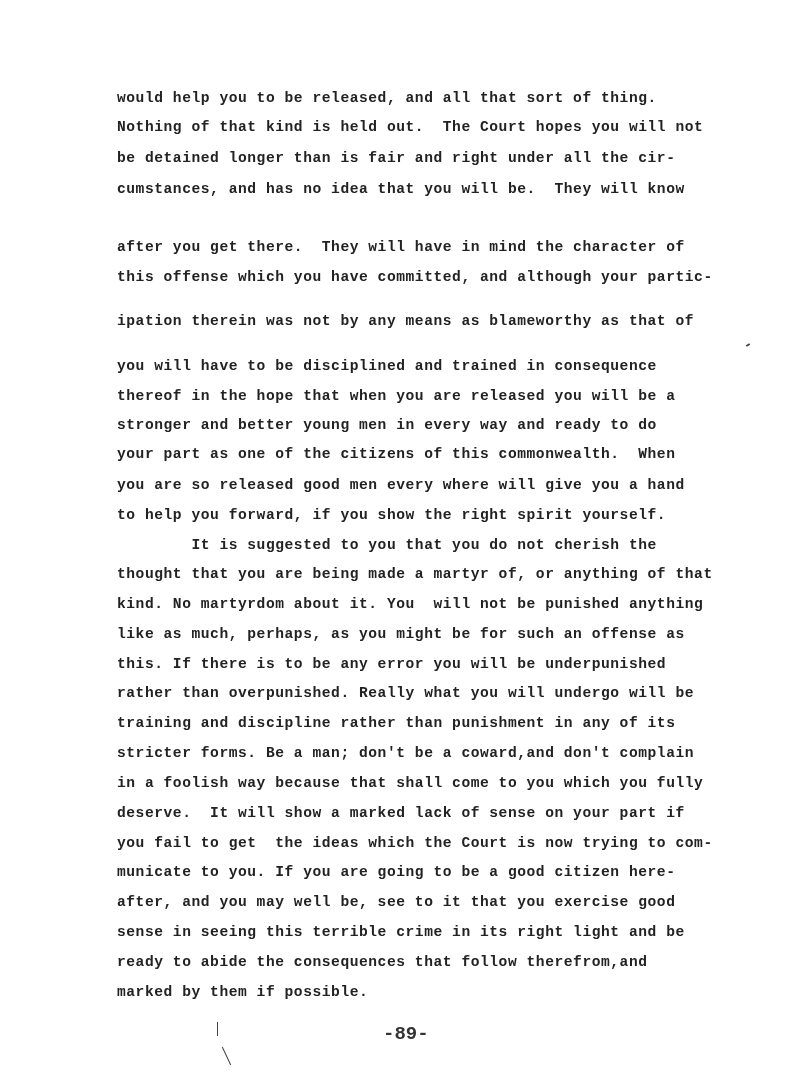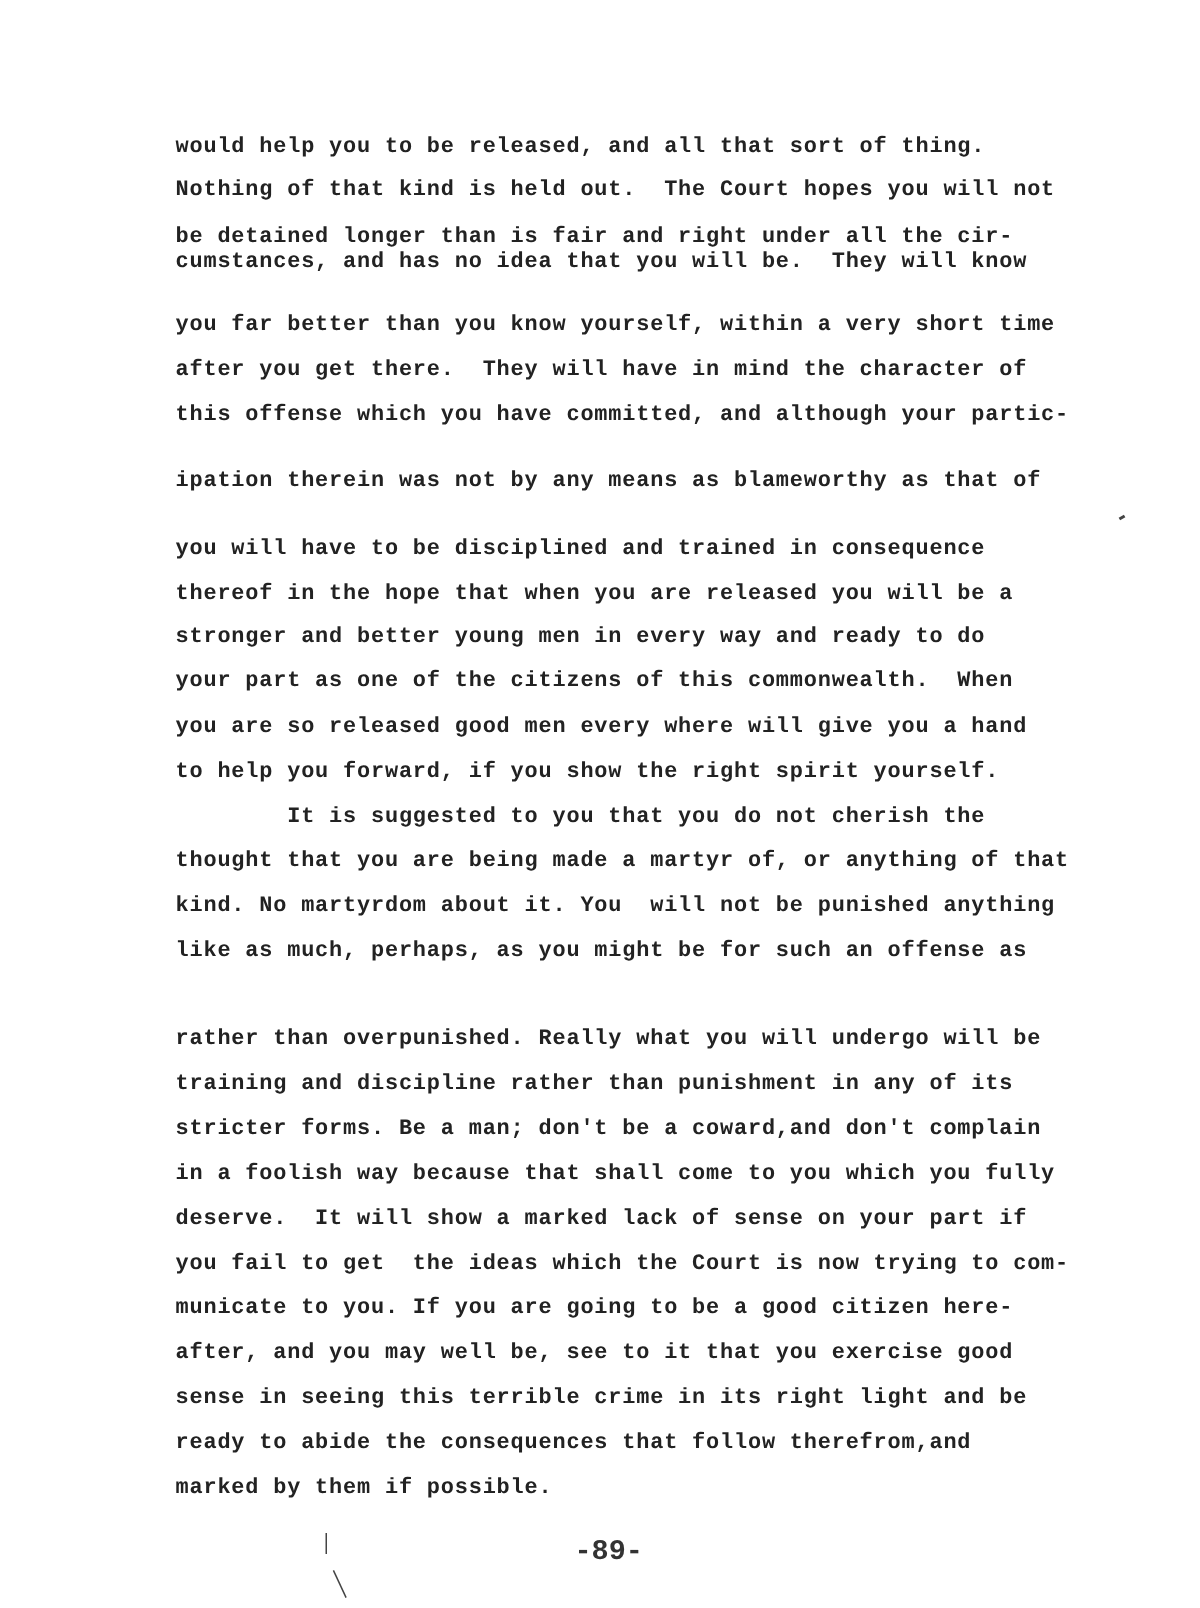--- a/index.html
+++ b/index.html
@@ -47,35 +47,35 @@
       background: #444444;
     }
   </style>
 </head>
 <body>
 
 <div class="page">
   <div class="line" style="top:89px">would help you to be released, and all that sort of thing.</div>
   <div class="line" style="top:118px">Nothing of that kind is held out.  The Court hopes you will not</div>
   <div class="line" style="top:149px">be detained longer than is fair and right under all the cir-</div>
-  <div class="line" style="top:166px">cumstances, and has no idea that you will be.  They will know</div>
-  <div class="line" style="top:208px">you far better than you know yourself, within a very short time</div>
+  <div class="line" style="top:180px">cumstances, and has no idea that you will be.  They will know</div>
   <div class="line" style="top:238px">after you get there.  They will have in mind the character of</div>
   <div class="line" style="top:268px">this offense which you have committed, and although your partic-</div>
   <div class="line" style="top:312px">ipation therein was not by any means as blameworthy as that of</div>
   <div class="line" style="top:357px">you will have to be disciplined and trained in consequence</div>
   <div class="line" style="top:387px">thereof in the hope that when you are released you will be a</div>
   <div class="line" style="top:416px">stronger and better young men in every way and ready to do</div>
   <div class="line" style="top:445px">your part as one of the citizens of this commonwealth.  When</div>
   <div class="line" style="top:476px">you are so released good men every where will give you a hand</div>
   <div class="line" style="top:506px">to help you forward, if you show the right spirit yourself.</div>
   <div class="line" style="top:536px">        It is suggested to you that you do not cherish the</div>
   <div class="line" style="top:565px">thought that you are being made a martyr of, or anything of that</div>
   <div class="line" style="top:595px">kind. No martyrdom about it. You  will not be punished anything</div>
   <div class="line" style="top:625px">like as much, perhaps, as you might be for such an offense as</div>
+  <div class="line" style="top:655px">this. If there is to be any error you will be underpunished</div>
   <div class="line" style="top:684px">rather than overpunished. Really what you will undergo will be</div>
   <div class="line" style="top:714px">training and discipline rather than punishment in any of its</div>
   <div class="line" style="top:744px">stricter forms. Be a man; don't be a coward,and don't complain</div>
   <div class="line" style="top:774px">in a foolish way because that shall come to you which you fully</div>
   <div class="line" style="top:804px">deserve.  It will show a marked lack of sense on your part if</div>
   <div class="line" style="top:834px">you fail to get  the ideas which the Court is now trying to com-</div>
   <div class="line" style="top:863px">municate to you. If you are going to be a good citizen here-</div>
   <div class="line" style="top:893px">after, and you may well be, see to it that you exercise good</div>
   <div class="line" style="top:923px">sense in seeing this terrible crime in its right light and be</div>
   <div class="line" style="top:953px">ready to abide the consequences that follow therefrom,and</div>

